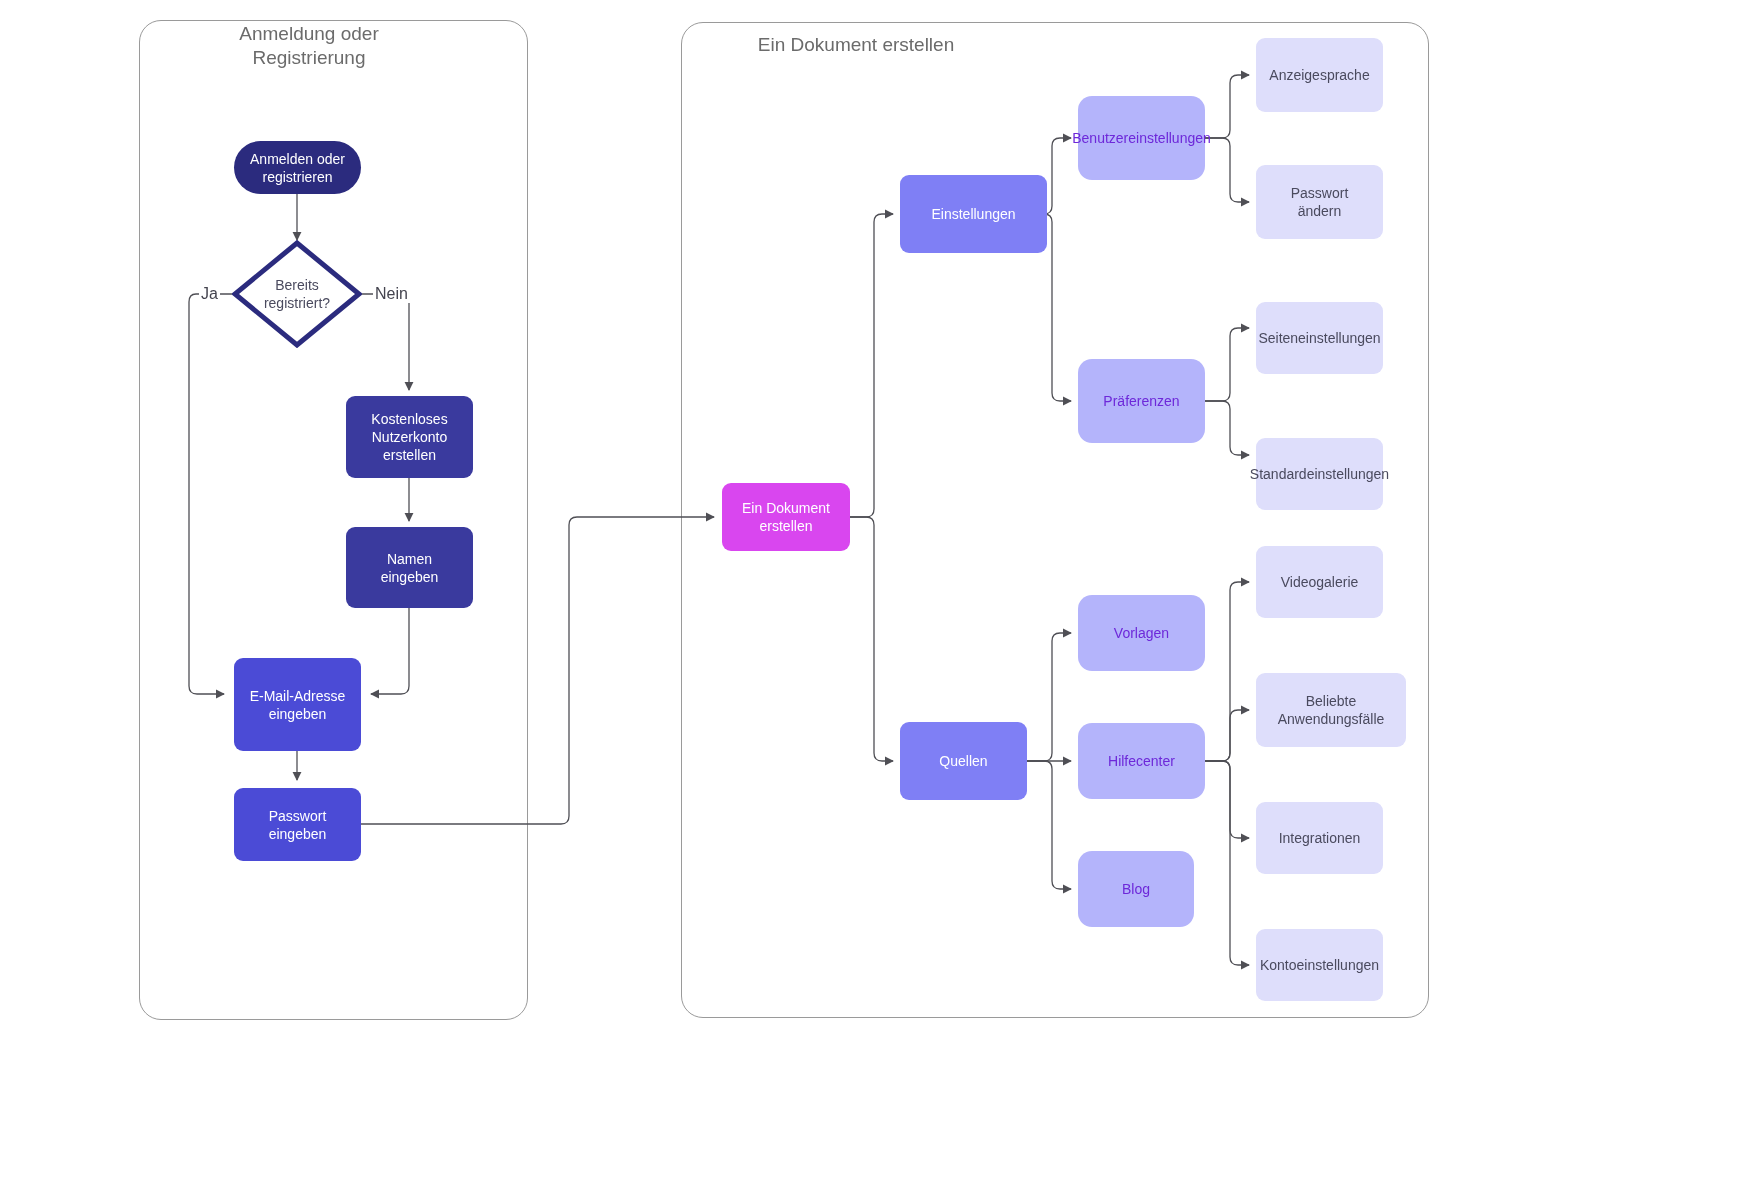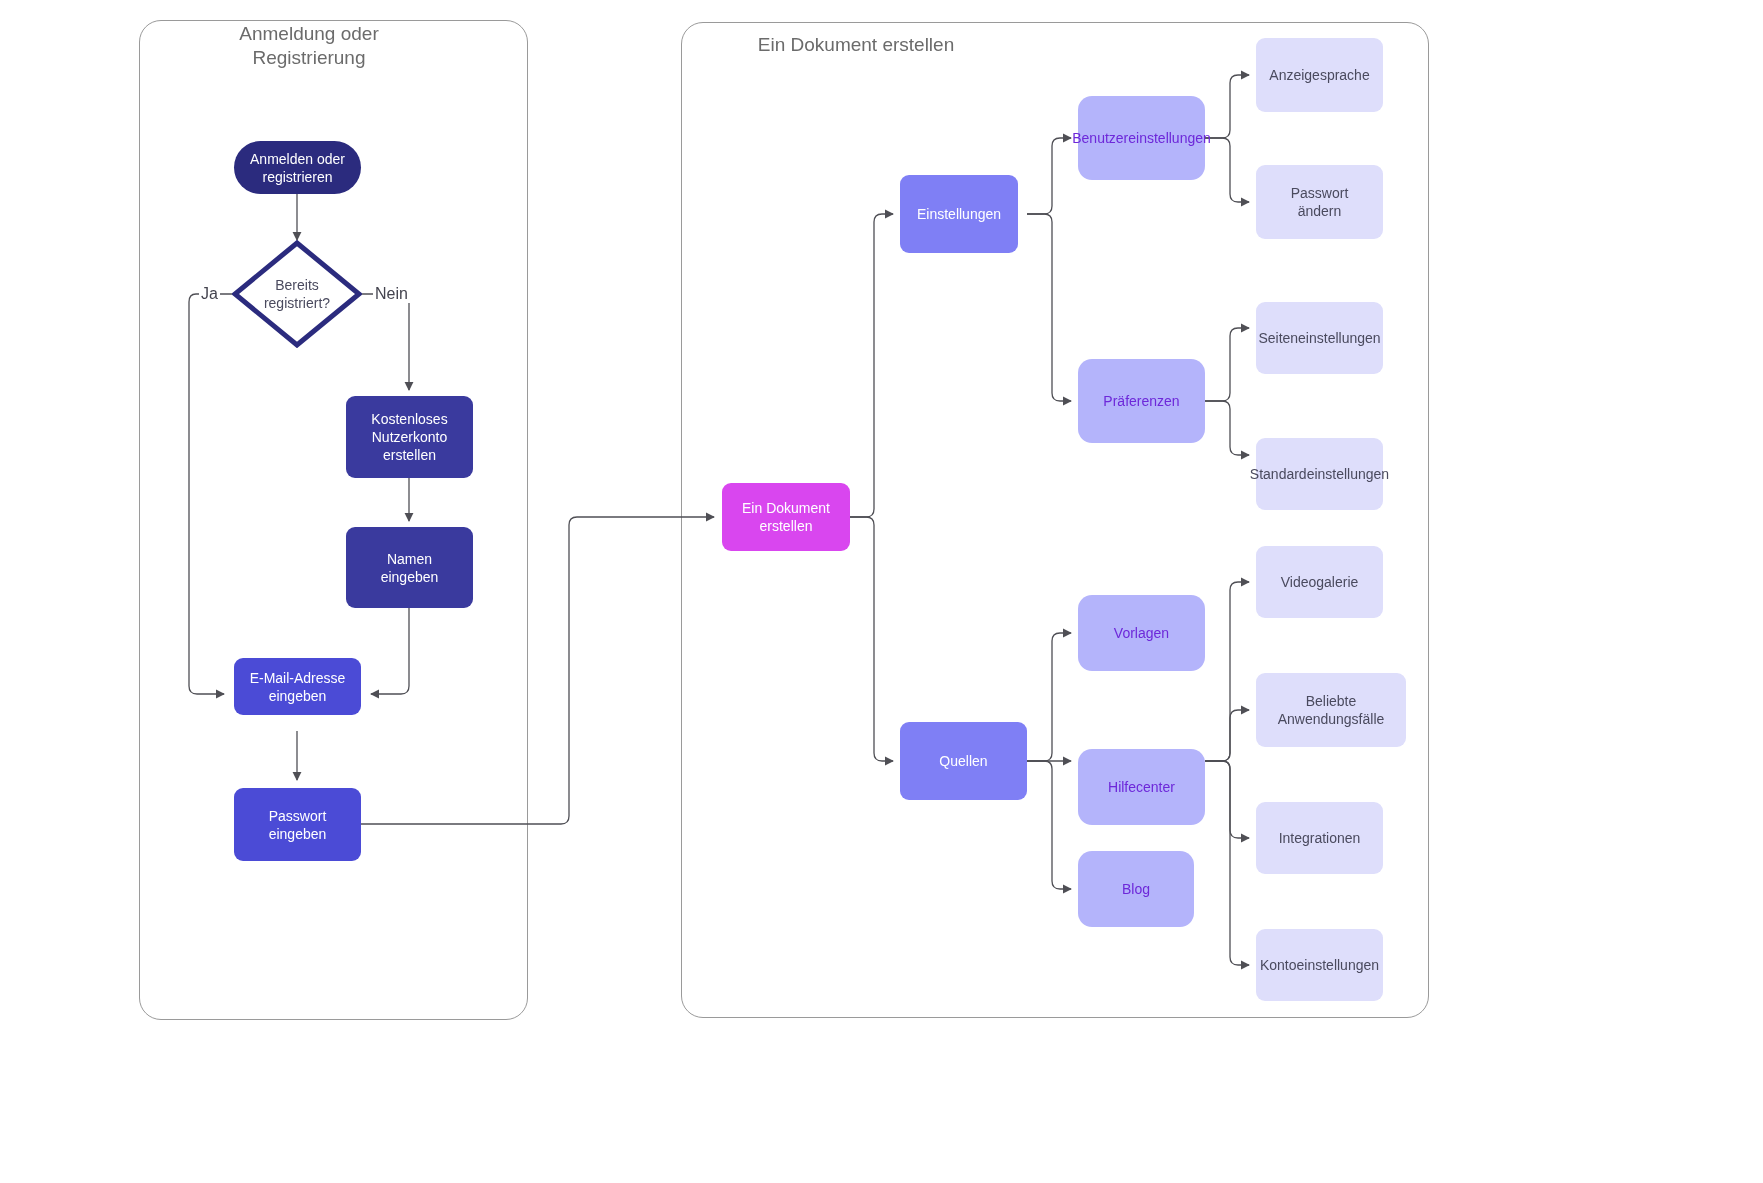--- a/index.html
+++ b/index.html
@@ -205,56 +205,56 @@
     <span>Kostenloses
 Nutzerkonto
 erstellen</span>
   </div>
 
   <div class="node n-dark" style="left:346px; top:527px; width:127px; height:81px;">
     <span>Namen
 eingeben</span>
   </div>
 
-  <div class="node n-mid" style="left:234px; top:658px; width:127px; height:57px;">
+  <div class="node n-mid" style="left:234px; top:658px; width:127px; height:93px;">
     <span>E-Mail-Adresse
 eingeben</span>
   </div>
 
   <div class="node n-mid" style="left:234px; top:788px; width:127px; height:73px;">
     <span>Passwort
 eingeben</span>
   </div>
 
   <div class="node n-accent" style="left:722px; top:483px; width:128px; height:68px;">
     <span>Ein Dokument
 erstellen</span>
   </div>
 
-  <div class="node n-light" style="left:900px; top:175px; width:118px; height:78px;">
+  <div class="node n-light" style="left:900px; top:175px; width:147px; height:78px;">
     <span>Einstellungen</span>
   </div>
 
   <div class="node n-light" style="left:900px; top:722px; width:127px; height:78px;">
     <span>Quellen</span>
   </div>
 
   <div class="node n-lighter" style="left:1078px; top:96px; width:127px; height:84px;">
     <span>Benutzereinstellungen</span>
   </div>
 
   <div class="node n-lighter" style="left:1078px; top:359px; width:127px; height:84px;">
     <span>Präferenzen</span>
   </div>
 
   <div class="node n-lighter" style="left:1078px; top:595px; width:127px; height:76px;">
     <span>Vorlagen</span>
   </div>
 
-  <div class="node n-lighter" style="left:1078px; top:749px; width:127px; height:76px;">
+  <div class="node n-lighter" style="left:1078px; top:723px; width:127px; height:76px;">
     <span>Hilfecenter</span>
   </div>
 
   <div class="node n-lighter" style="left:1078px; top:851px; width:116px; height:76px;">
     <span>Blog</span>
   </div>
 
   <div class="node n-pale" style="left:1256px; top:38px; width:127px; height:74px;">
     <span>Anzeigesprache</span>
   </div>

